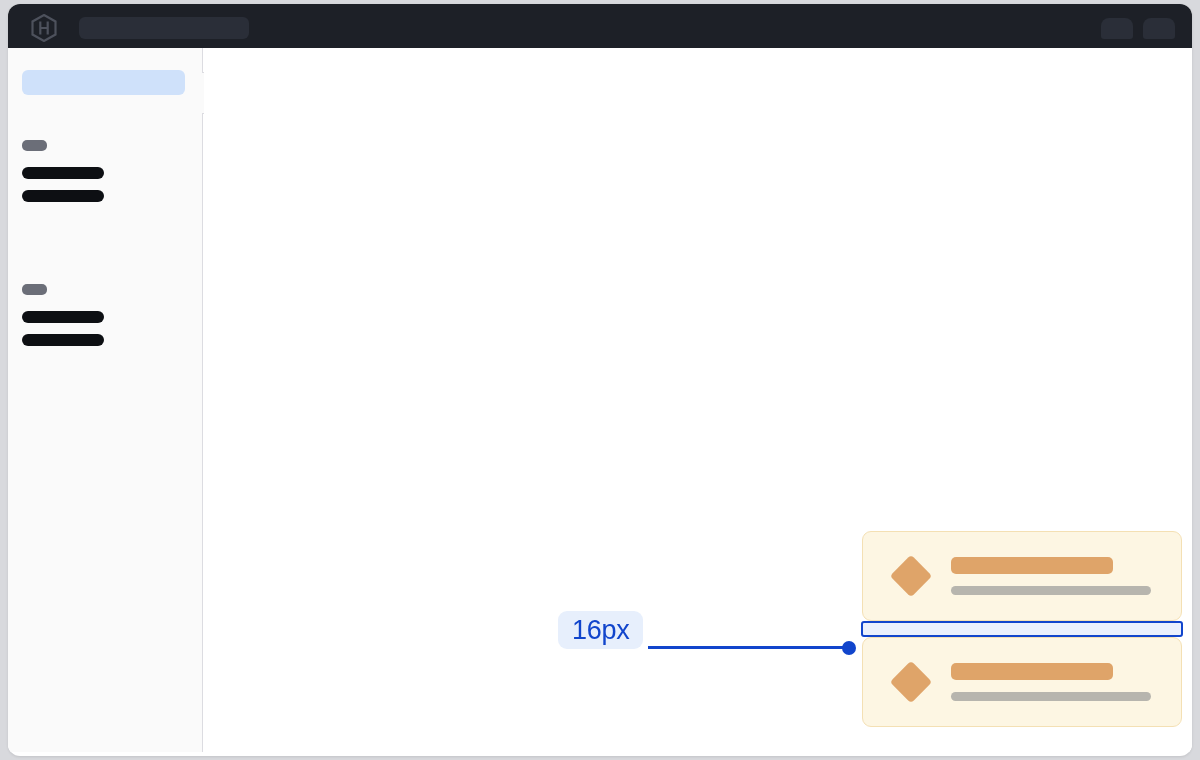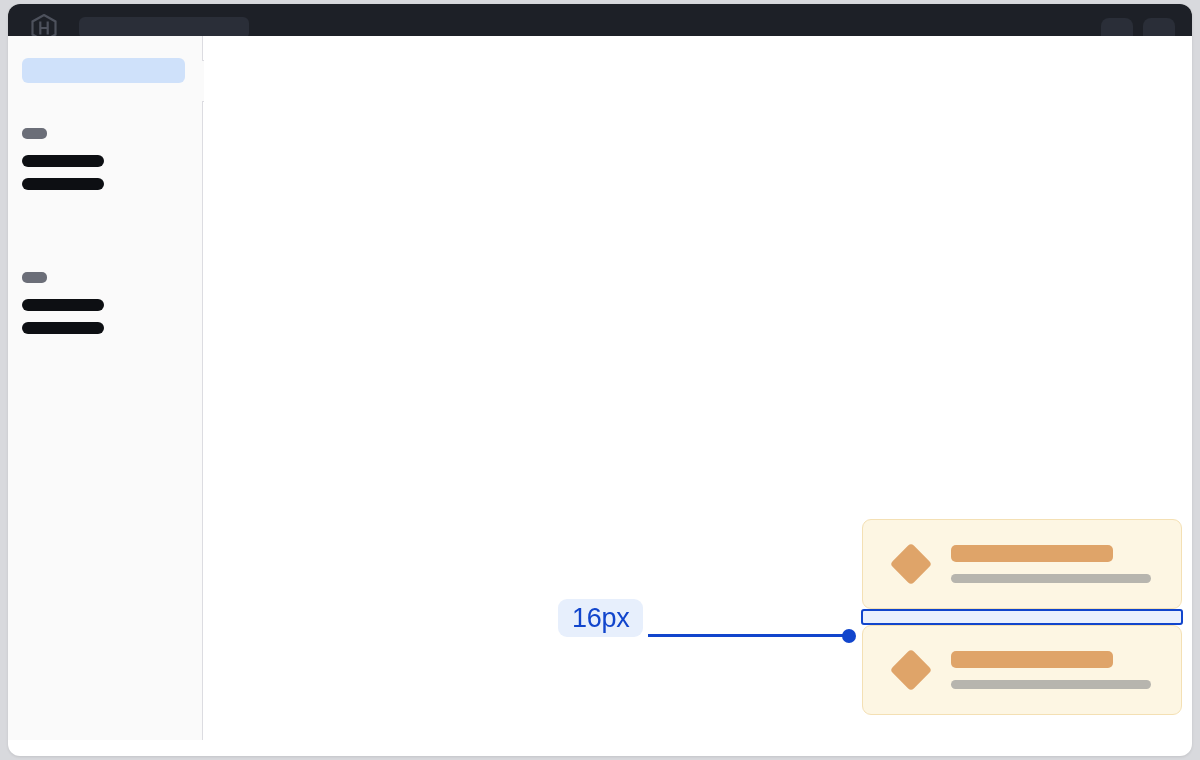--- a/index.html
+++ b/index.html
@@ -63,21 +63,21 @@
   .topbar-chip {
     width: 32px;
     height: 21px;
     background: #2a2e38;
     border-radius: 8px 8px 3px 3px;
   }
 
   
   #body-area {
     position: absolute;
-    left: 0; top: 32px;
+    left: 0; top: 44px;
     width: 1192px;
     height: 704px;
     background: #ffffff;
   }
 
   
   #sidebar {
     position: absolute;
     left: 0; top: 0;
     width: 195px;

